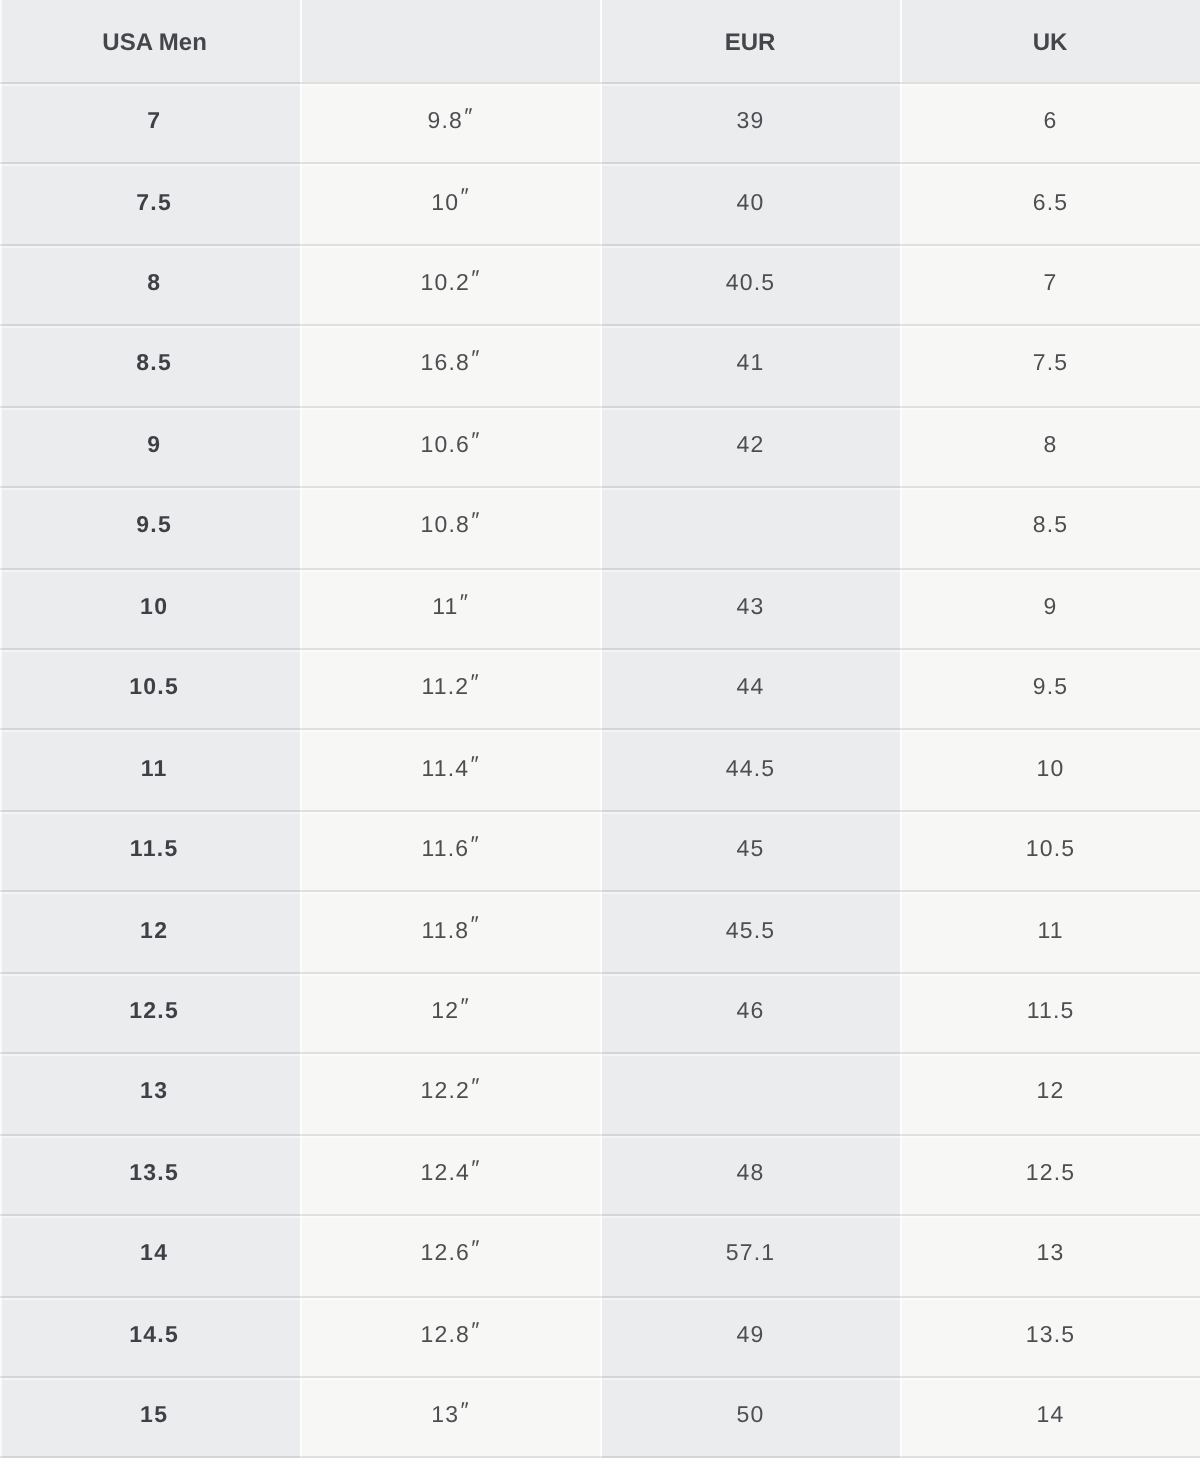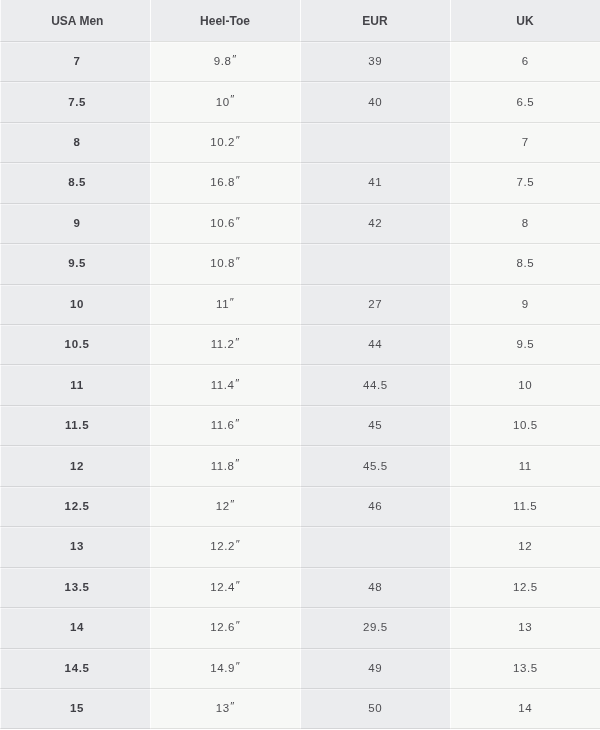--- a/index.html
+++ b/index.html
@@ -47,21 +47,20 @@
 </head>
 <body>
 
 <div id="page">
   <div class="col shaded" style="left:0px"></div>
   <div class="col light" style="left:150px"></div>
   <div class="col shaded" style="left:300px"></div>
   <div class="col light" style="left:450px"></div>
   <div class="hdr"></div>
   <div class="hdr-cell first" style="left:0px">USA Men</div>
-  <div class="hdr-cell" style="left:150px">Heel-Toe</div>
   <div class="hdr-cell" style="left:300px">EUR</div>
   <div class="hdr-cell" style="left:450px">UK</div>
   <div class="vline" style="left:150px"></div>
   <div class="vline" style="left:300px"></div>
   <div class="vline" style="left:450px"></div>
   <div class="ledge"></div>
   <div class="hline" style="top:40.86px"></div>
   <div class="hline2" style="top:41.86px"></div>
   <div class="hline" style="top:81.31px"></div>
   <div class="hline2" style="top:82.31px"></div>
@@ -105,20 +104,21 @@
     </div>
     <div class="row" style="top:81.31px;height:40.45px">
       <div class="cell bold" style="left:0px;height:40.45px"><span>7.5</span></div>
       <div class="cell" style="left:150px;height:40.45px"><span>10</span><span class="unit">″</span></div>
       <div class="cell" style="left:300px;height:40.45px"><span>40</span></div>
       <div class="cell" style="left:450px;height:40.45px"><span>6.5</span></div>
     </div>
     <div class="row" style="top:121.76px;height:40.45px">
       <div class="cell bold" style="left:0px;height:40.45px"><span>8</span></div>
       <div class="cell" style="left:150px;height:40.45px"><span>10.2</span><span class="unit">″</span></div>
+      <div class="cell" style="left:300px;height:40.45px"><span>40.5</span></div>
       <div class="cell" style="left:450px;height:40.45px"><span>7</span></div>
     </div>
     <div class="row" style="top:162.21px;height:40.45px">
       <div class="cell bold" style="left:0px;height:40.45px"><span>8.5</span></div>
       <div class="cell" style="left:150px;height:40.45px"><span>16.8</span><span class="unit">″</span></div>
       <div class="cell" style="left:300px;height:40.45px"><span>41</span></div>
       <div class="cell" style="left:450px;height:40.45px"><span>7.5</span></div>
     </div>
     <div class="row" style="top:202.66px;height:40.45px">
       <div class="cell bold" style="left:0px;height:40.45px"><span>9</span></div>
@@ -127,21 +127,21 @@
       <div class="cell" style="left:450px;height:40.45px"><span>8</span></div>
     </div>
     <div class="row" style="top:243.11px;height:40.45px">
       <div class="cell bold" style="left:0px;height:40.45px"><span>9.5</span></div>
       <div class="cell" style="left:150px;height:40.45px"><span>10.8</span><span class="unit">″</span></div>
       <div class="cell" style="left:450px;height:40.45px"><span>8.5</span></div>
     </div>
     <div class="row" style="top:283.56px;height:40.45px">
       <div class="cell bold" style="left:0px;height:40.45px"><span>10</span></div>
       <div class="cell" style="left:150px;height:40.45px"><span>11</span><span class="unit">″</span></div>
-      <div class="cell" style="left:300px;height:40.45px"><span>27</span></div>
+      <div class="cell" style="left:300px;height:40.45px"><span>43</span></div>
       <div class="cell" style="left:450px;height:40.45px"><span>9</span></div>
     </div>
     <div class="row" style="top:324.01px;height:40.45px">
       <div class="cell bold" style="left:0px;height:40.45px"><span>10.5</span></div>
       <div class="cell" style="left:150px;height:40.45px"><span>11.2</span><span class="unit">″</span></div>
       <div class="cell" style="left:300px;height:40.45px"><span>44</span></div>
       <div class="cell" style="left:450px;height:40.45px"><span>9.5</span></div>
     </div>
     <div class="row" style="top:364.46px;height:40.45px">
       <div class="cell bold" style="left:0px;height:40.45px"><span>11</span></div>
@@ -174,26 +174,26 @@
     </div>
     <div class="row" style="top:566.71px;height:40.45px">
       <div class="cell bold" style="left:0px;height:40.45px"><span>13.5</span></div>
       <div class="cell" style="left:150px;height:40.45px"><span>12.4</span><span class="unit">″</span></div>
       <div class="cell" style="left:300px;height:40.45px"><span>48</span></div>
       <div class="cell" style="left:450px;height:40.45px"><span>12.5</span></div>
     </div>
     <div class="row" style="top:607.16px;height:40.45px">
       <div class="cell bold" style="left:0px;height:40.45px"><span>14</span></div>
       <div class="cell" style="left:150px;height:40.45px"><span>12.6</span><span class="unit">″</span></div>
-      <div class="cell" style="left:300px;height:40.45px"><span>29.5</span></div>
+      <div class="cell" style="left:300px;height:40.45px"><span>57.1</span></div>
       <div class="cell" style="left:450px;height:40.45px"><span>13</span></div>
     </div>
     <div class="row" style="top:647.61px;height:40.45px">
       <div class="cell bold" style="left:0px;height:40.45px"><span>14.5</span></div>
-      <div class="cell" style="left:150px;height:40.45px"><span>14.9</span><span class="unit">″</span></div>
+      <div class="cell" style="left:150px;height:40.45px"><span>12.8</span><span class="unit">″</span></div>
       <div class="cell" style="left:300px;height:40.45px"><span>49</span></div>
       <div class="cell" style="left:450px;height:40.45px"><span>13.5</span></div>
     </div>
     <div class="row" style="top:688.06px;height:40.45px">
       <div class="cell bold" style="left:0px;height:40.45px"><span>15</span></div>
       <div class="cell" style="left:150px;height:40.45px"><span>13</span><span class="unit">″</span></div>
       <div class="cell" style="left:300px;height:40.45px"><span>50</span></div>
       <div class="cell" style="left:450px;height:40.45px"><span>14</span></div>
     </div>
   </div>

